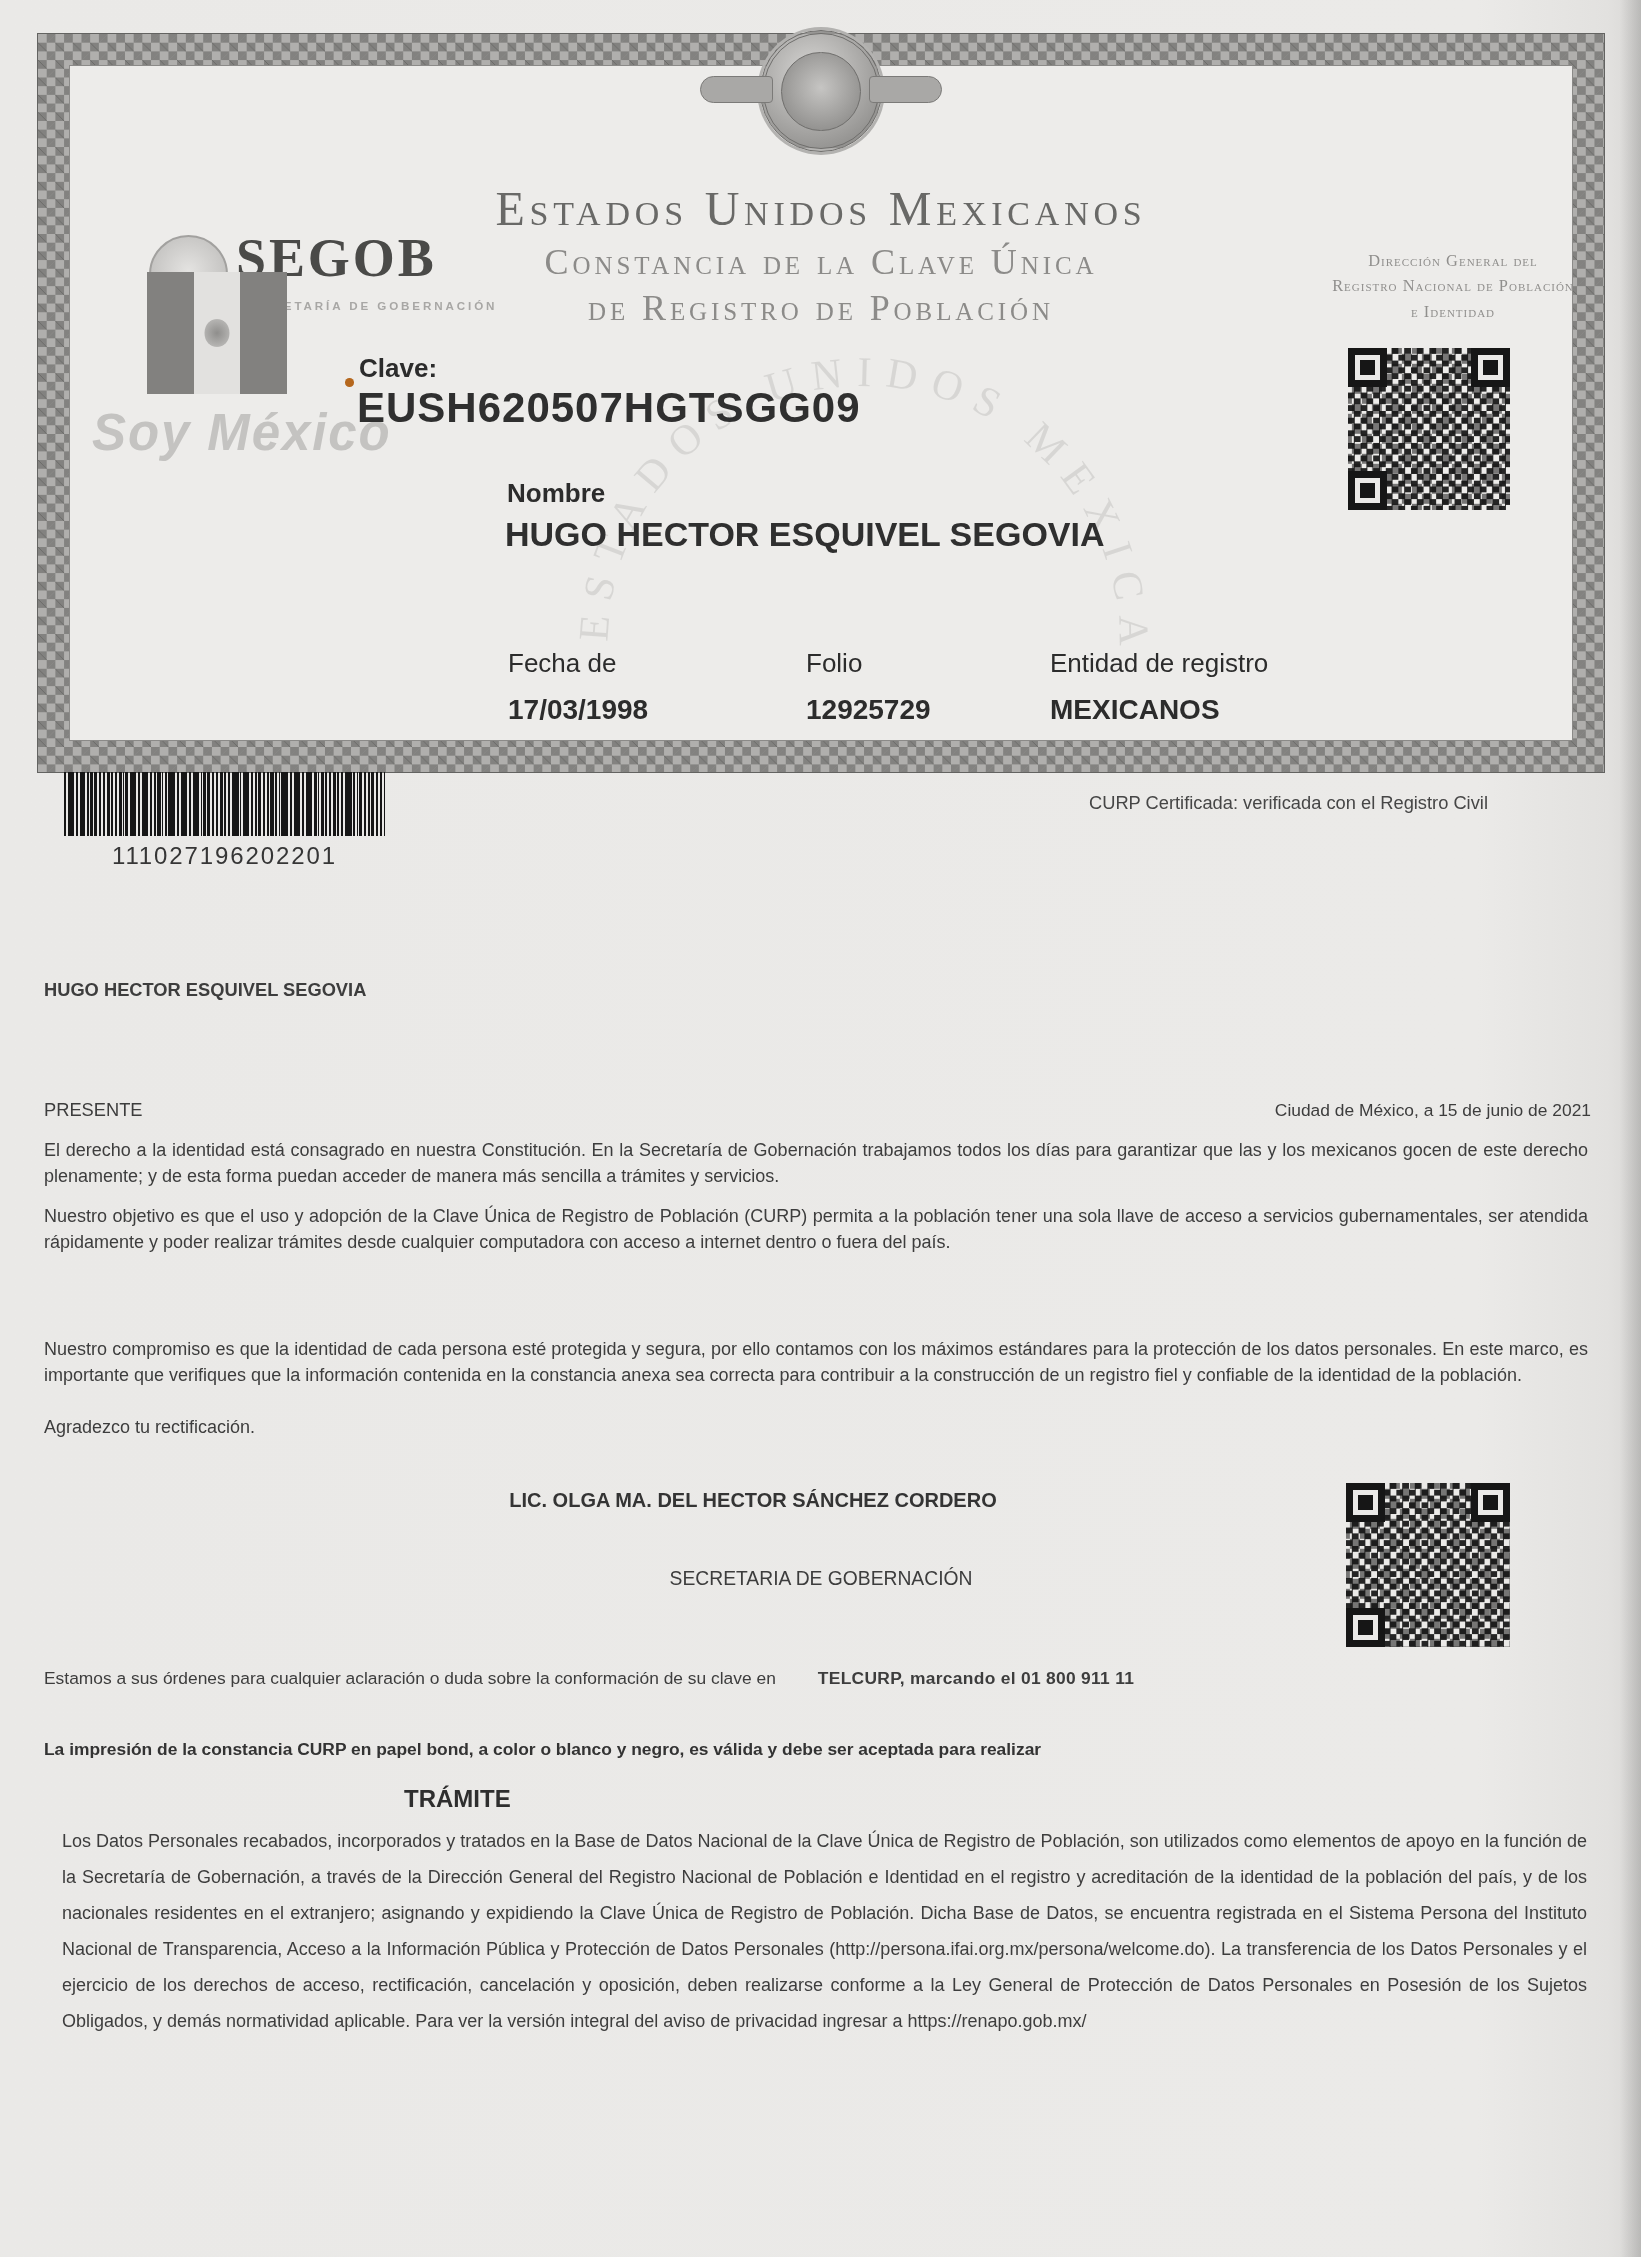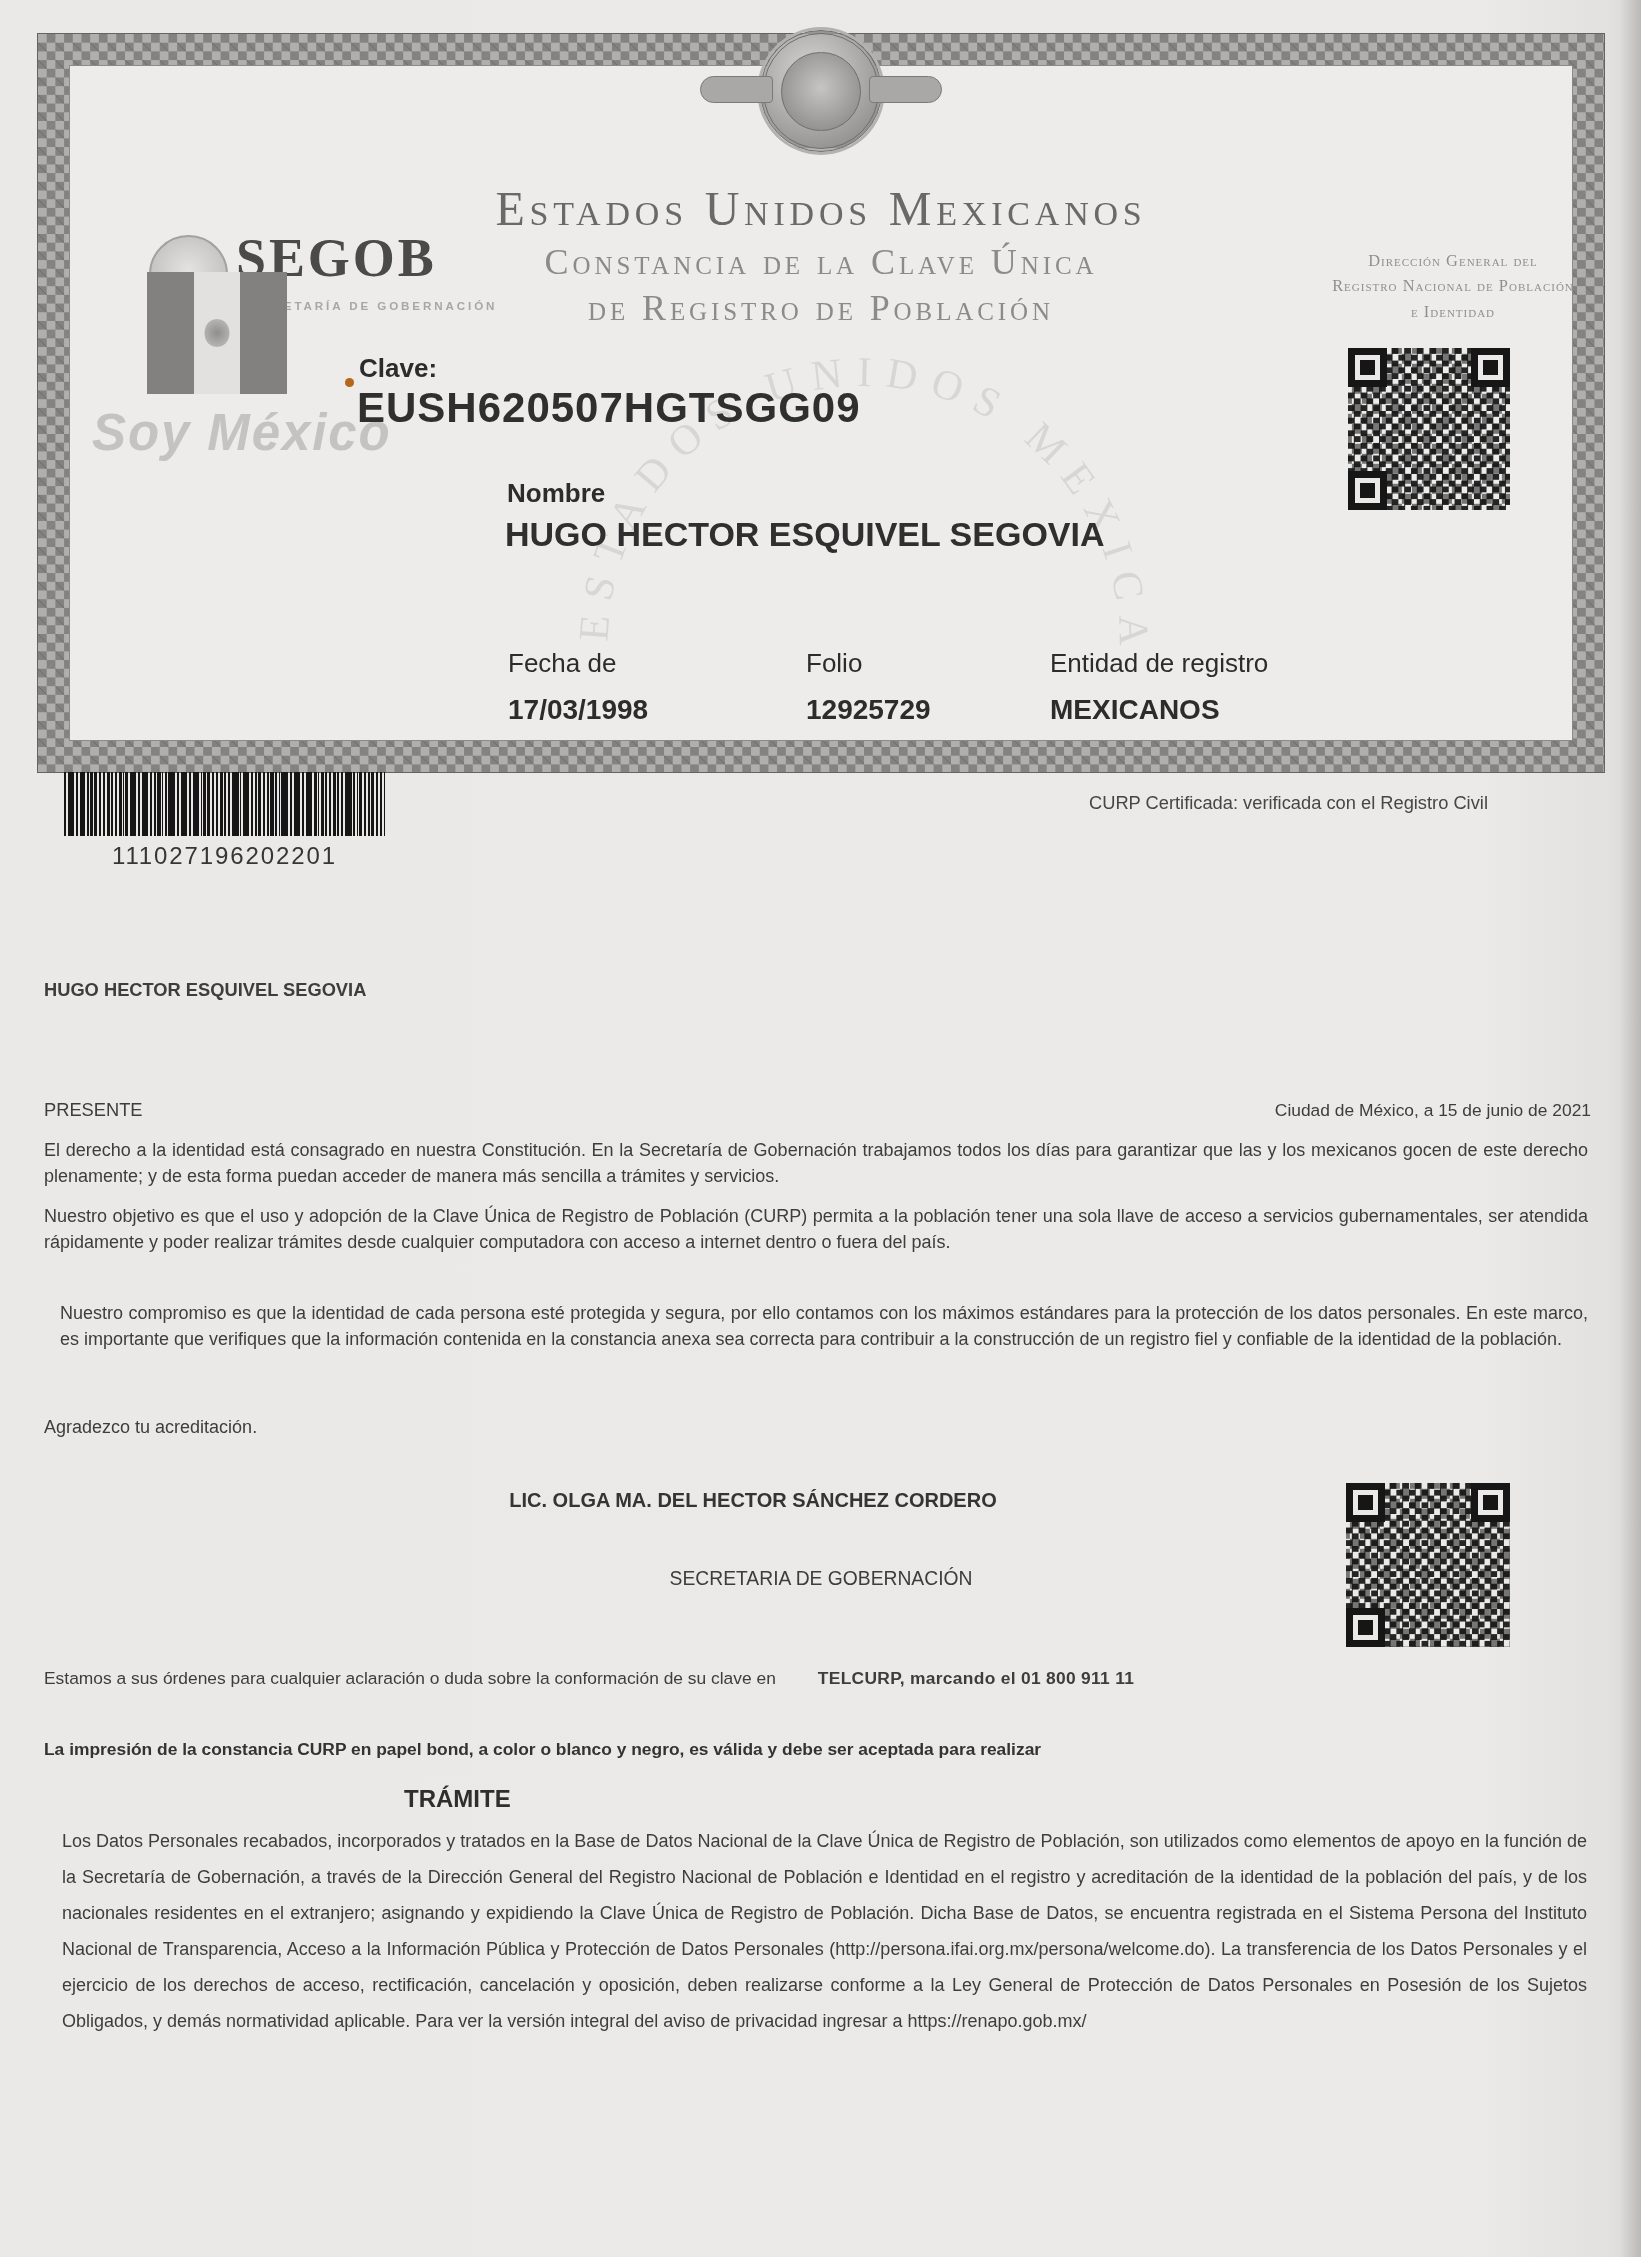--- a/index.html
+++ b/index.html
@@ -100,21 +100,21 @@
   .barcode-num { position:absolute; left:64px; top:842px; width:321px; text-align:center;
     font-size:24px; letter-spacing:1.9px; color:#363636; }
   .cert-note { position:absolute; left:1089px; top:792px; font-size:18.3px; color:#464646; }
 
   
   .letter-txt { position:absolute; font-size:18px; line-height:26px; color:#3d3d3d; }
   .para { left:44px; right:53px; text-align:justify; }
   .recipient { left:44px; top:977px; font-size:18.3px; font-weight:bold; }
   .presente  { left:44px; top:1097px; font-size:18.3px; }
   .dateline  { top:1097px; right:50px; font-size:17.4px; }
-  .p1 { top:1137px; } .p2 { top:1203px; } .p3 { top:1300px;margin-left:16px; }
+  .p1 { top:1137px; } .p2 { top:1203px; } .p3 { top:1336px; }
   .closing { left:44px; top:1414px; }
   .signer-name  { left:439px; width:628px; top:1487px; text-align:center; font-weight:bold; font-size:20px; color:#343434; }
   .signer-title { left:507px; width:628px; top:1566px; text-align:center; font-size:19.3px; }
   .contact { left:44px; top:1665px; font-size:17.4px; }
   .contact b { margin-left:42px; letter-spacing:0.3px; }
   .print-note { left:44px; top:1736px; font-size:17.4px; font-weight:bold; color:#333; }
   .tramite { left:404px; width:676px; top:1778px; text-align:left; font-weight:bold; font-size:24px; color:#2e2e2e;margin-top:8px; }
   .privacy { left:62px; right:54px; top:1823px; text-align:justify; line-height:36px; }
 </style>
 </head>
@@ -185,21 +185,21 @@
   <div class="barcode-num">111027196202201</div>
   <div class="cert-note">CURP Certificada: verificada con el Registro Civil</div>
 
   <div class="letter-txt recipient">HUGO HECTOR ESQUIVEL SEGOVIA</div>
   <div class="letter-txt presente">PRESENTE</div>
   <div class="letter-txt dateline">Ciudad de México, a 15 de junio de 2021</div>
 
   <div class="letter-txt para p1">El derecho a la identidad está consagrado en nuestra Constitución. En la Secretaría de Gobernación trabajamos todos los días para garantizar que las y los mexicanos gocen de este derecho plenamente; y de esta forma puedan acceder de manera más sencilla a trámites y servicios.</div>
   <div class="letter-txt para p2">Nuestro objetivo es que el uso y adopción de la Clave Única de Registro de Población (CURP) permita a la población tener una sola llave de acceso a servicios gubernamentales, ser atendida rápidamente y poder realizar trámites desde cualquier computadora con acceso a internet dentro o fuera del país.</div>
   <div class="letter-txt para p3">Nuestro compromiso es que la identidad de cada persona esté protegida y segura, por ello contamos con los máximos estándares para la protección de los datos personales. En este marco, es importante que verifiques que la información contenida en la constancia anexa sea correcta para contribuir a la construcción de un registro fiel y confiable de la identidad de la población.</div>
-  <div class="letter-txt closing">Agradezco tu acreditación.</div>
+  <div class="letter-txt closing">Agradezco tu rectificación.</div>
 
   <div class="letter-txt signer-name">LIC. OLGA MA. DEL HECTOR SÁNCHEZ CORDERO</div>
   <div class="letter-txt signer-title">SECRETARIA DE GOBERNACIÓN</div>
 
   <div class="qr" id="qr2">
     <i class="f tl"></i>
       <i class="f tr"></i>
       <i class="f bl"></i>
   </div>
 

